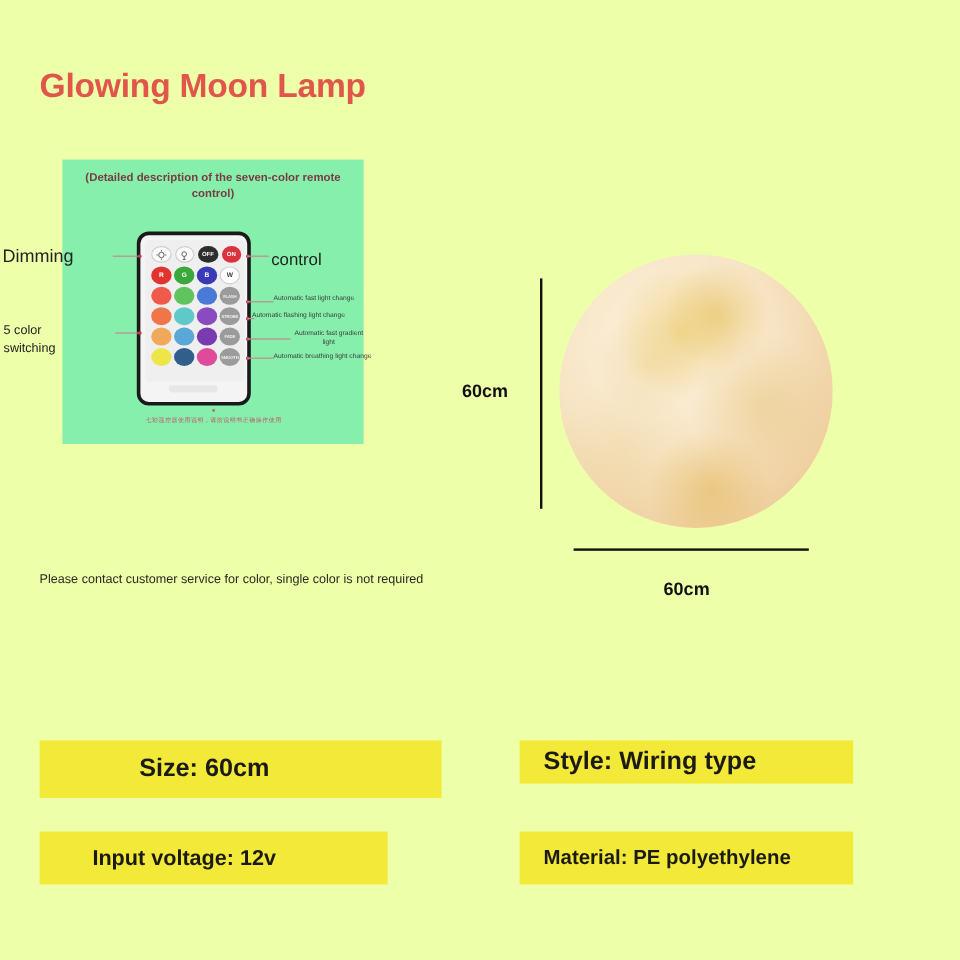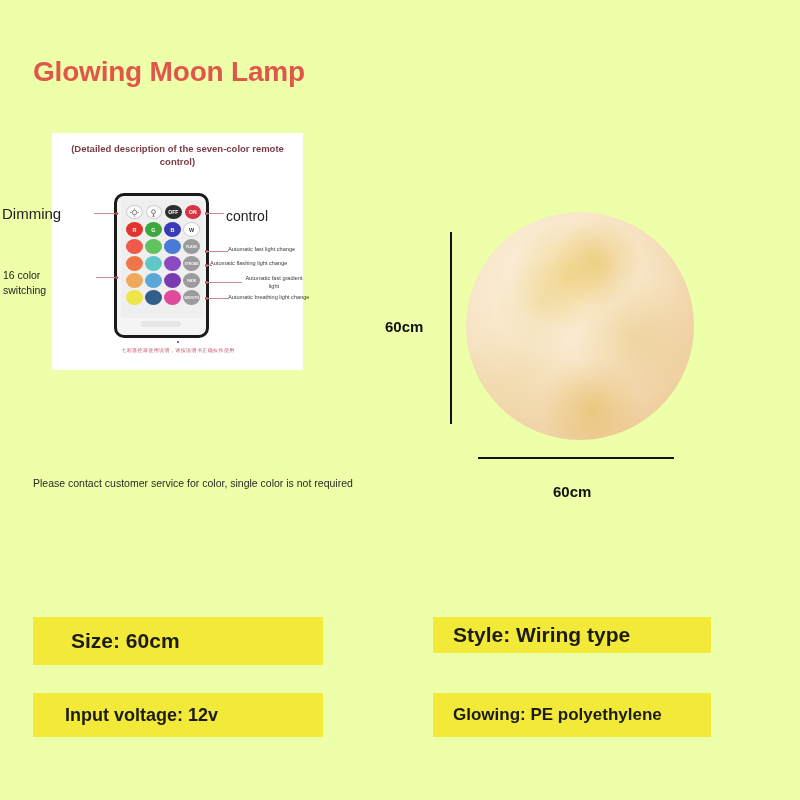--- a/index.html
+++ b/index.html
@@ -34,21 +34,21 @@
     white-space: nowrap;
   }
 
   
   .remote-card {
     position: absolute;
     left: 52px;
     top: 133px;
     width: 251px;
     height: 237px;
-    background: #ffffff;
+    background: #86efac;
   }
   .remote-card-title {
     position: absolute;
     left: 6px;
     top: 9px;
     width: 239px;
     text-align: center;
     font-size: 9.5px;
     line-height: 13px;
     color: #7a3b42;
@@ -281,24 +281,24 @@
     position: absolute;
     background: #f2e939;
     display: flex;
     align-items: center;
   }
   .spec span {
     color: #1b1b14;
     font-weight: bold;
     white-space: nowrap;
   }
-  .spec-size   { left: 33px;  top: 617px; width: 290px; height: 48px; }
+  .spec-size   { left: 33px;  top: 617px; width: 290px; height: 48px; padding-left: 45px; }
   .spec-size span   { margin-left: 38px; font-size: 21px; }
   .spec-volt   { left: 33px;  top: 693px; width: 290px; height: 44px; }
-  .spec-volt span   { margin-left: 32px; font-size: 18px; }
+  .spec-volt span   { margin-left: 44px; font-size: 18px; }
   .spec-style  { left: 433px; top: 617px; width: 278px; height: 36px; }
   .spec-style span  { margin-left: 20px; font-size: 21px; }
   .spec-mat    { left: 433px; top: 693px; width: 278px; height: 44px; }
   .spec-mat span    { margin-left: 20px; font-size: 17px; }
 </style>
 </head>
 <body>
 
 <div id="page">
 
@@ -386,21 +386,21 @@
   <div class="dotmark" style="left:205px; top:264px;"></div>
   <div class="leader" style="left:206px; top:265px; width:6px;"></div>
 
   <div class="dotmark" style="left:205px; top:281px;"></div>
   <div class="leader" style="left:206px; top:282px; width:36px;"></div>
 
   <div class="dotmark" style="left:205px; top:297px;"></div>
   <div class="leader" style="left:206px; top:298px; width:22px;"></div>
 
   <div class="callout lbl-dimming">Dimming</div>
-  <div class="callout lbl-16color">16 color switching</div>
+  <div class="callout lbl-16color">5 color switching</div>
   <div class="callout lbl-switch">control</div>
   <div class="callout small lbl-fast">Automatic fast light change</div>
   <div class="callout small lbl-flashing">Automatic flashing light change</div>
   <div class="callout small lbl-gradient">Automatic fast gradient light</div>
   <div class="callout small lbl-breath">Automatic breathing light change</div>
 
   <div class="moon"></div>
   <div class="dim-line-v"></div>
   <div class="dim-line-h"></div>
   <div class="dim-label-v">60cm</div>
@@ -411,16 +411,16 @@
   <div class="spec spec-size">
     <span>Size: 60cm</span>
   </div>
   <div class="spec spec-volt">
     <span>Input voltage: 12v</span>
   </div>
   <div class="spec spec-style">
     <span>Style: Wiring type</span>
   </div>
   <div class="spec spec-mat">
-    <span>Glowing: PE polyethylene</span>
+    <span>Material: PE polyethylene</span>
   </div>
 
 </div>
 
 </body></html>

